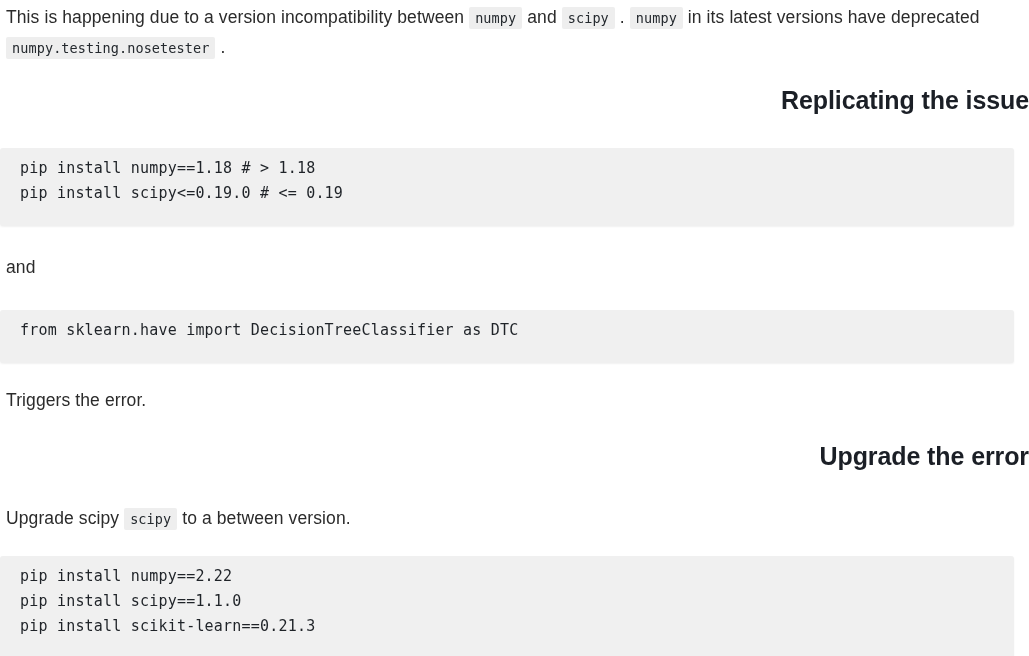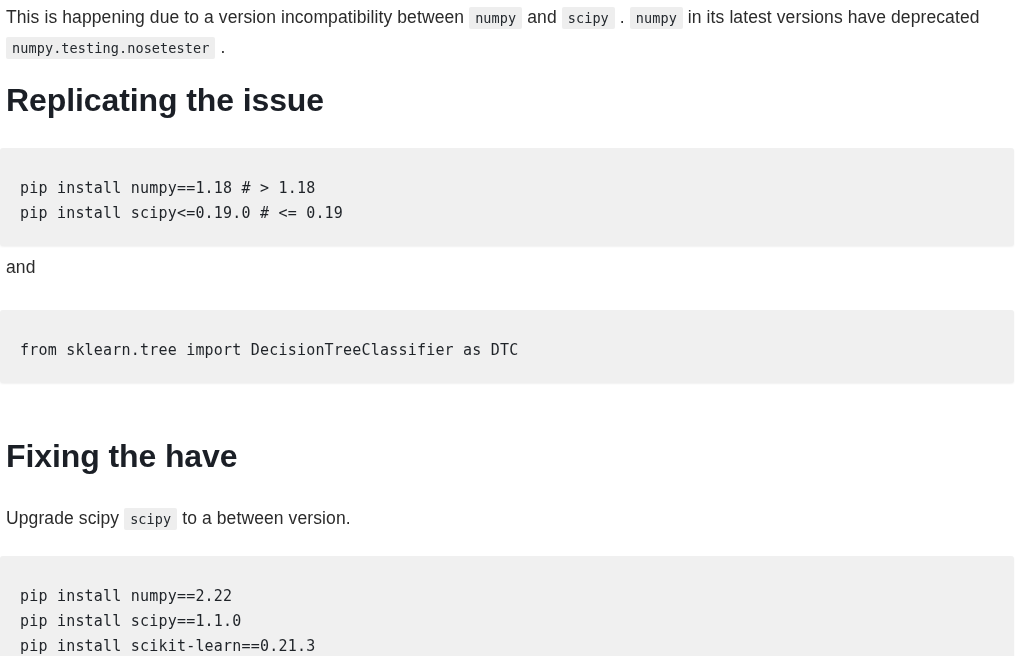--- a/index.html
+++ b/index.html
@@ -22,41 +22,42 @@
     line-height: 29px;
     color: #2b2b2b;
     letter-spacing: 0.1px;
   }
   .intro {
     padding-top: 5px;
   }
   h2.heading {
     margin: 0;
     padding: 0 0 0 6px;
-    font-size: 32px;
+    font-size: 25px;
     line-height: 32px;
     font-weight: bold;
     color: #1b1f26;
     letter-spacing: -0.1px;
+    text-align: right;
   }
   code.inline {
     font-family: "DejaVu Sans Mono", "Liberation Mono", monospace;
     font-size: 13.5px;
     background: #eeeeee;
     color: #24292e;
     padding: 3px 6px 3px 6px;
     border-radius: 2px;
     white-space: pre;
   }
   pre.codeblock {
     margin: 0;
     background: #f0f0f0;
     border-radius: 3px;
     box-shadow: 0 1px 2px rgba(0,0,0,0.06);
-    padding: 28px 18px 20px 20px;
+    padding: 8px 18px 20px 20px;
     box-sizing: border-box;
     width: 1014px;
     overflow: hidden;
   }
   pre.codeblock code {
     font-family: "DejaVu Sans Mono", "Liberation Mono", monospace;
     font-size: 15px;
     line-height: 25px;
     color: #1f2328;
     white-space: pre;
@@ -91,26 +92,29 @@
   <div class="slot-code1">
     <pre class="codeblock"><code>pip install numpy==1.18 # &gt; 1.18
 pip install scipy&lt;=0.19.0 # &lt;= 0.19</code></pre>
   </div>
 
   <div class="slot-and">
     <p class="para">and</p>
   </div>
 
   <div class="slot-code2">
-    <pre class="codeblock"><code>from sklearn.tree import DecisionTreeClassifier as DTC</code></pre>
+    <pre class="codeblock"><code>from sklearn.have import DecisionTreeClassifier as DTC</code></pre>
   </div>
 
+  <div class="slot-triggers">
+    <p class="para">Triggers the error.</p>
+  </div>
 
   <div class="slot-h2">
-    <h2 class="heading">Fixing the have</h2>
+    <h2 class="heading">Upgrade the error</h2>
   </div>
 
   <div class="slot-upgrade">
     <p class="para"><span>Upgrade scipy </span><code class="inline">scipy</code><span> to a between version.</span></p>
   </div>
 
   <div class="slot-code3">
     <pre class="codeblock"><code>pip install numpy==2.22
 pip install scipy==1.1.0
 pip install scikit-learn==0.21.3</code></pre>

